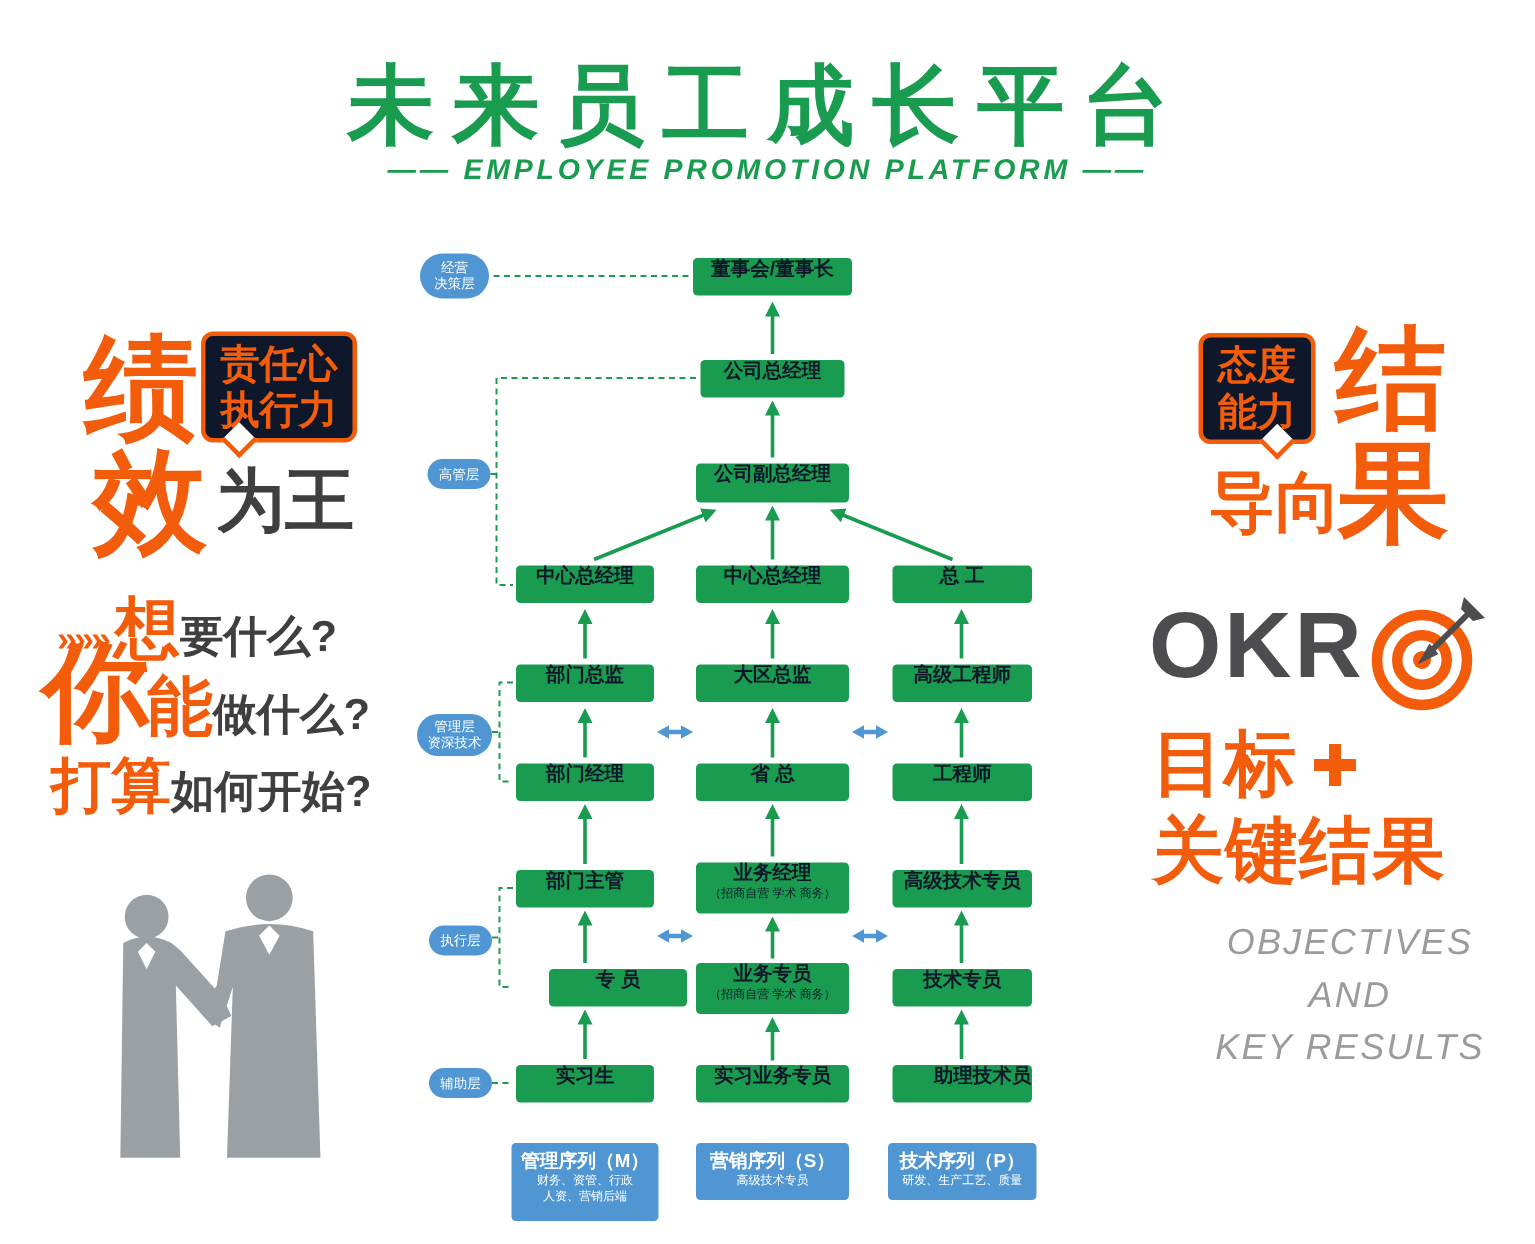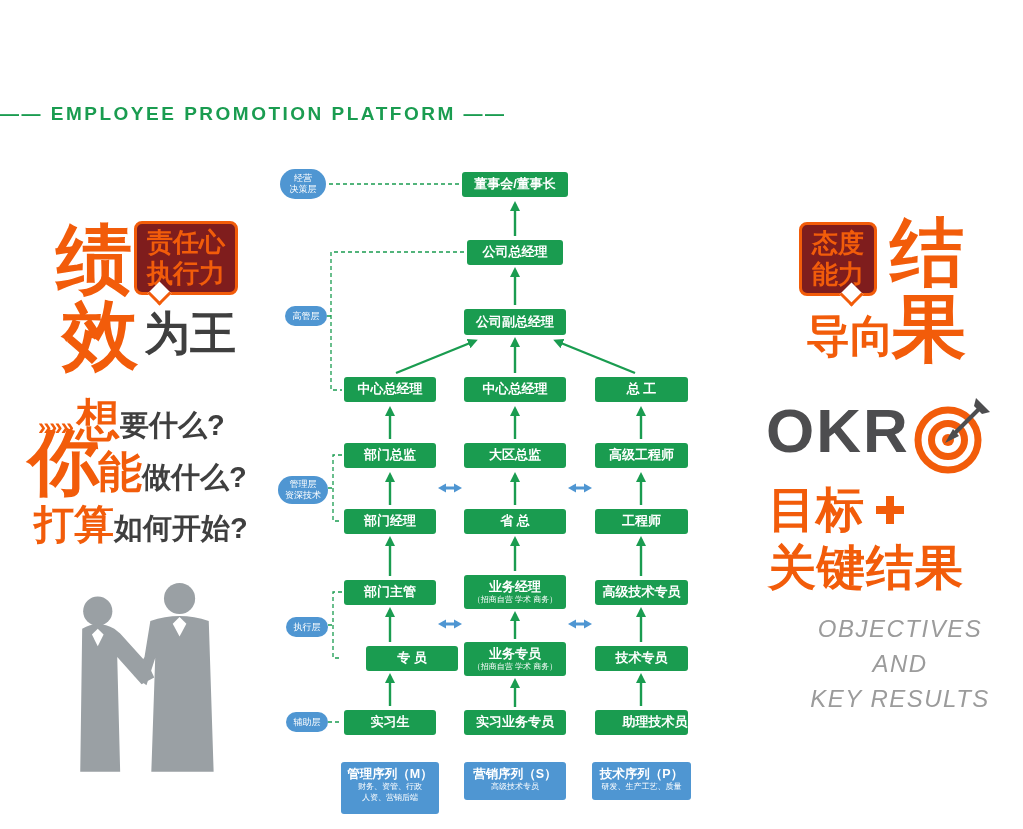--- a/index.html
+++ b/index.html
@@ -5,45 +5,45 @@
   :root{
     --green:#1a9c50; --orange:#f25c0a; --blue:#4f96d2;
     --dark:#3f3f3f; --gray:#9b9b9b; --silhouette:#9aa0a4;
   }
   *{margin:0;padding:0;box-sizing:border-box;}
   body{background:#fff;font-family:"Liberation Sans","DejaVu Sans",sans-serif;}
   #canvas{position:relative;width:1023px;height:829px;background:#fff;overflow:hidden;}
 
   .title{position:absolute;left:0;right:0;top:32px;text-align:center;
          font-size:58px;font-weight:bold;color:var(--green);letter-spacing:12px;}
-  .subtitle{position:absolute;left:0;right:0;top:103px;
-         font-size:19px;font-weight:bold;color:var(--green);letter-spacing:2.5px;}
-
-  .gbox{position:absolute;background:var(--green);color:#ffffff;border-radius:3px;
-        display:flex;flex-direction:column;align-items:center;justify-content:center;
+  .subtitle{position:absolute;left:0;right:0;top:103px;text-align:center;
+         font-size:19px;font-weight:bold;color:var(--green);letter-spacing:2.5px;font-style:italic;}
+
+  .gbox{position:absolute;background:var(--green);color:#0f172a;border-radius:3px;
+        display:flex;flex-direction:column;align-items:center;
         font-size:13px;font-weight:bold;line-height:1.15;text-align:center;}
   .gbox .sub{font-size:8px;font-weight:normal;line-height:1;margin-top:2px;}
   .gbox .sub:empty{display:none;}
 
   .pill{position:absolute;background:var(--blue);color:#fff;border-radius:15px;
         display:flex;flex-direction:column;align-items:center;justify-content:center;
         font-size:9px;line-height:1.2;text-align:center;}
   .pill span:empty{display:none;}
 
   .track{position:absolute;background:var(--blue);color:#fff;border-radius:3px;
          text-align:center;padding-top:5px;}
   .track .t{font-size:12.5px;font-weight:bold;line-height:1.2;}
   .track .s{font-size:8px;line-height:1.35;}
   .track .s:empty{display:none;}
 
   svg.overlay{position:absolute;left:0;top:0;pointer-events:none;}
 
   .bubble{position:absolute;border:3px solid var(--orange);border-radius:8px;
           padding:3px 10px;color:var(--orange);font-weight:bold;font-size:26px;
-          line-height:1.2;text-align:left;background:#7f1d1d;}
+          line-height:1.2;text-align:left;background:#0f172a;}
   .bubble::after{content:"";position:absolute;bottom:-10px;width:14px;height:14px;
           background:#fff;transform:rotate(-45deg);}
   .bubble.tail-left::after{left:14px;border-left:3px solid var(--orange);border-bottom:3px solid var(--orange);}
   .bubble.tail-right::after{right:14px;border-right:3px solid var(--orange);border-bottom:3px solid var(--orange);transform:rotate(45deg);}
 
   .big-orange{position:absolute;color:var(--orange);font-weight:bold;line-height:1;}
   .dark-bold{color:var(--dark);font-weight:bold;}
 
   .qline{position:absolute;display:flex;align-items:baseline;white-space:nowrap;}
   .qline .chev{color:var(--orange);font-weight:bold;font-size:24px;margin-right:4px;letter-spacing:-2px;}
@@ -57,20 +57,21 @@
   .plus::before{content:"";position:absolute;left:0;top:10px;width:28px;height:8px;background:var(--orange);}
   .plus::after{content:"";position:absolute;left:10px;top:0;width:8px;height:28px;background:var(--orange);}
   .keyres{position:absolute;color:var(--orange);font-weight:bold;font-size:48px;line-height:1;letter-spacing:1px;}
   .en-block{position:absolute;text-align:center;color:var(--gray);font-size:24px;letter-spacing:1.5px;line-height:1.45;}
 </style>
 </head>
 <body>
 
 <div id="canvas">
 
+  <div class="title">未来员工成长平台</div>
   <div class="subtitle">—— EMPLOYEE PROMOTION PLATFORM ——</div>
 
   <svg class="overlay" width="1023" height="829" viewBox="0 0 1023 829">
     <defs>
       <marker id="ag" markerWidth="10" markerHeight="10" refX="7" refY="5" orient="auto" markerUnits="userSpaceOnUse">
         <path d="M0,0 L10,5 L0,10 Z" style="fill:var(--green)"></path>
       </marker>
     </defs>
     <g style="stroke:var(--green);stroke-width:2.4;">
       <line x1="515" y1="236" x2="515" y2="204" marker-end="url(#ag)"></line>

